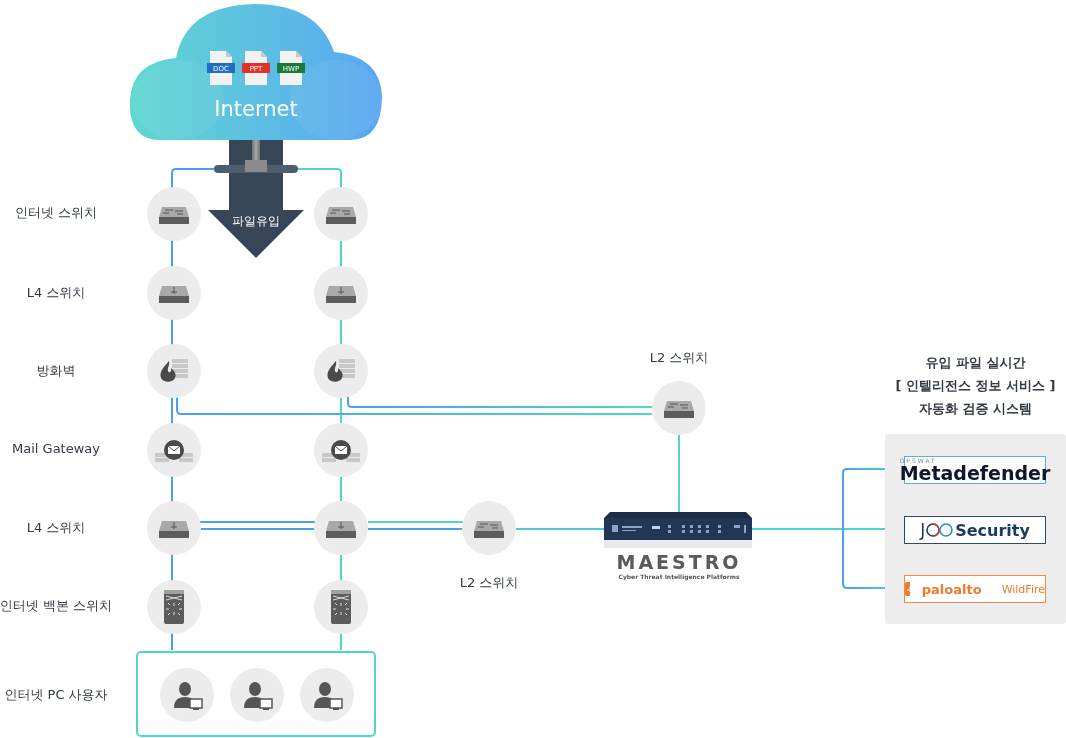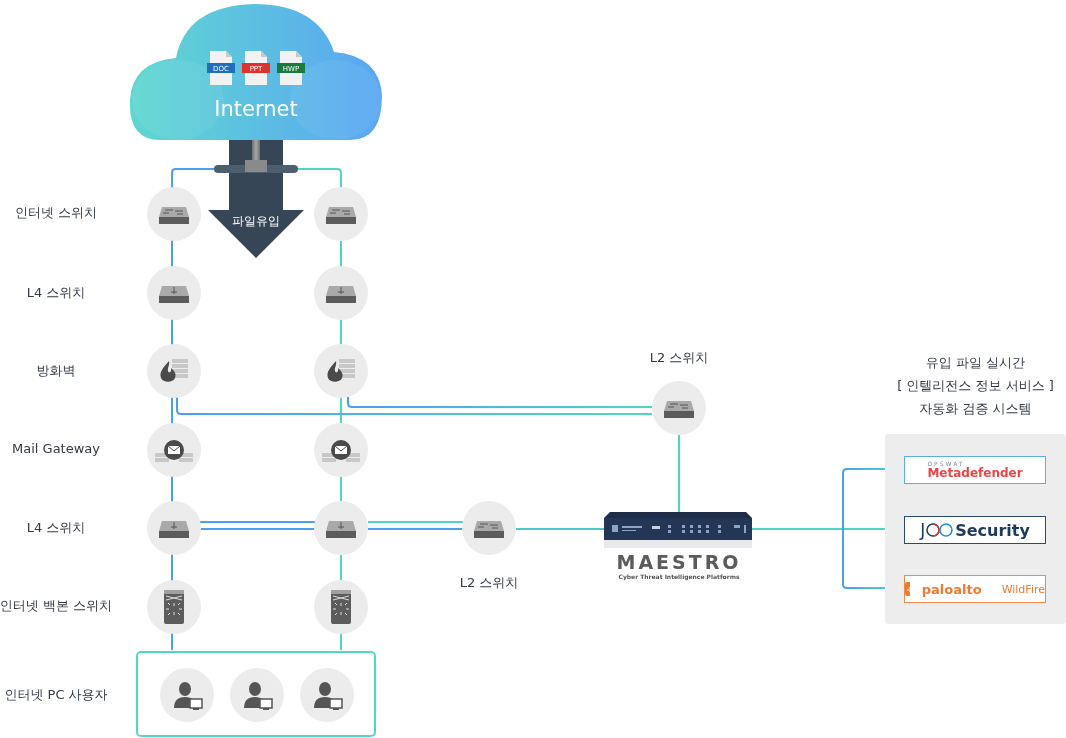--- a/index.html
+++ b/index.html
@@ -9,21 +9,21 @@
   .lbl { font-family:"DejaVu Sans", sans-serif; fill:#333a44; }
   .row-label { position:absolute; font-size:13px; color:#333a44; text-align:center; width:140px; left:-14px; }
   .node { position:absolute; width:54px; height:54px; border-radius:50%; background:#ececec; }
   .node svg { position:absolute; left:0; top:0; }
   .panel { position:absolute; left:885px; top:434px; width:181px; height:190px; background:#ededed; border-radius:3px; }
   .vendor { position:absolute; left:904px; width:142px; height:28px; background:#fff; box-sizing:border-box;
             display:flex; align-items:center; justify-content:center; }
   .v-meta { top:456px; border:1.5px solid #5aaee0; }
   .v-joe  { top:516px; border:1.5px solid #2a4a6e; }
   .v-palo { top:575px; border:1.5px solid #f08a4b; }
-  .side-title { position:absolute; left:885px; width:181px; text-align:center; font-size:13px; line-height:23px; top:351px; color:#333a44; }
+  .side-title { position:absolute; left:885px; width:181px; text-align:center; font-size:13px; line-height:23px; top:351px; color:#333a44;font-weight:bold; }
 </style>
 </head>
 <body>
 
 <svg id="diagram" width="1066" height="738" viewBox="0 0 1066 738">
   <defs>
     <linearGradient id="cloudGrad" x1="0" y1="0" x2="1" y2="0">
       <stop offset="0" stop-color="#5fd8d0"></stop>
       <stop offset="1" stop-color="#5aa6f3"></stop>
     </linearGradient>
@@ -296,21 +296,21 @@
 <div class="side-title">
   <div>유입 파일 실시간</div>
   <div>[ 인텔리전스 정보 서비스 ]</div>
   <div>자동화 검증 시스템</div>
 </div>
 <div class="panel"></div>
 
 <div class="vendor v-meta">
   <div style="display:flex;flex-direction:column;align-items:flex-start;line-height:1">
     <span style="font-size:6px;letter-spacing:2px;color:#7a8a9a">OPSWAT</span>
-    <span style="font-size:12px;font-weight:bold;color:#ef4444">Metadefender</span>
+    <span style="font-size:19px;font-weight:bold;color:#0f172a">Metadefender</span>
   </div>
 </div>
 <div class="vendor v-joe">
   <span style="font-size:17px;color:#1b3a5c">J</span>
   <svg width="30" height="16">
       <circle cx="8" cy="8" r="6" fill="none" stroke="#1b3a5c" stroke-width="1.5"></circle>
       <path d="M8 2 A6 6 0 0 1 8 14" fill="none" stroke="#e0322a" stroke-width="1.5"></path>
       <circle cx="21" cy="8" r="6" fill="none" stroke="#1e8fd6" stroke-width="1.5"></circle>
     </svg>
   <span style="font-size:16px;font-weight:bold;color:#1b3a5c">Security</span>

